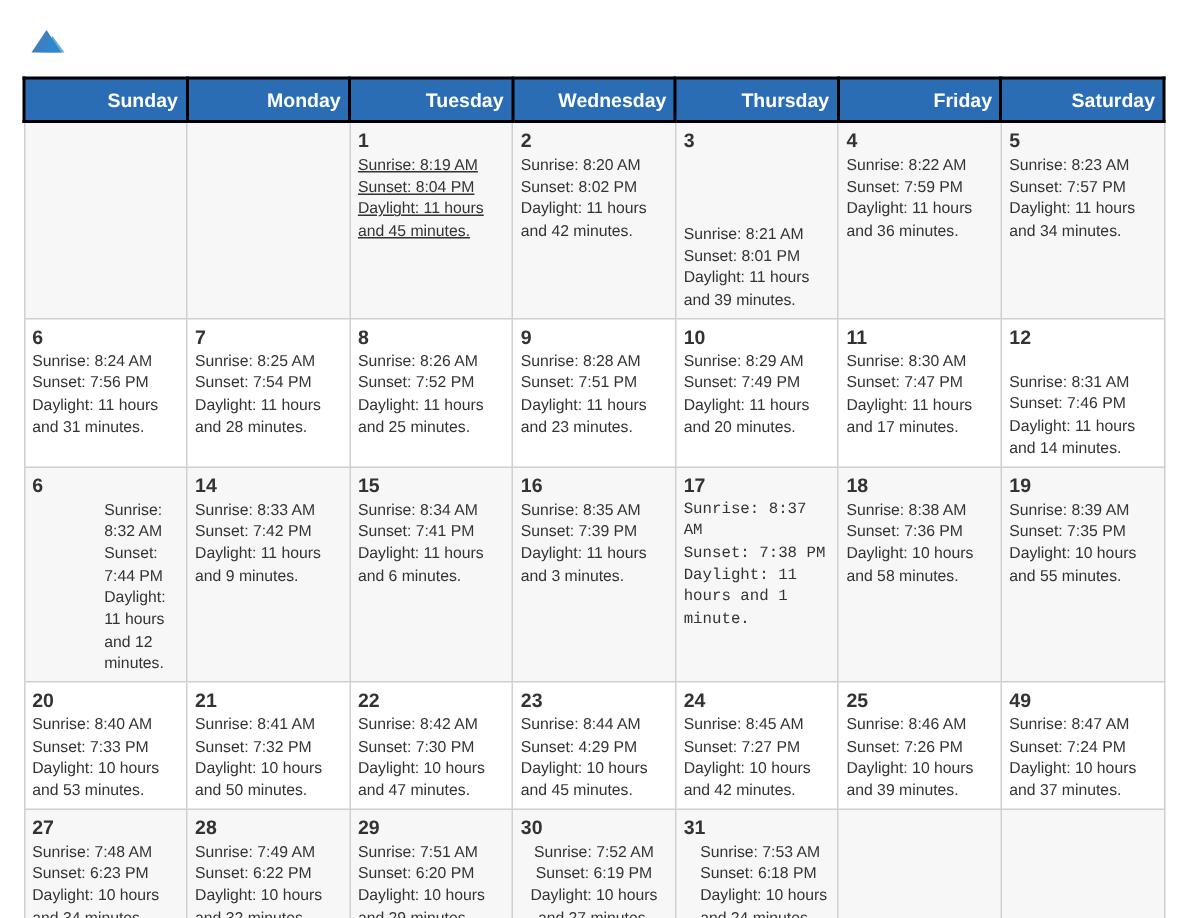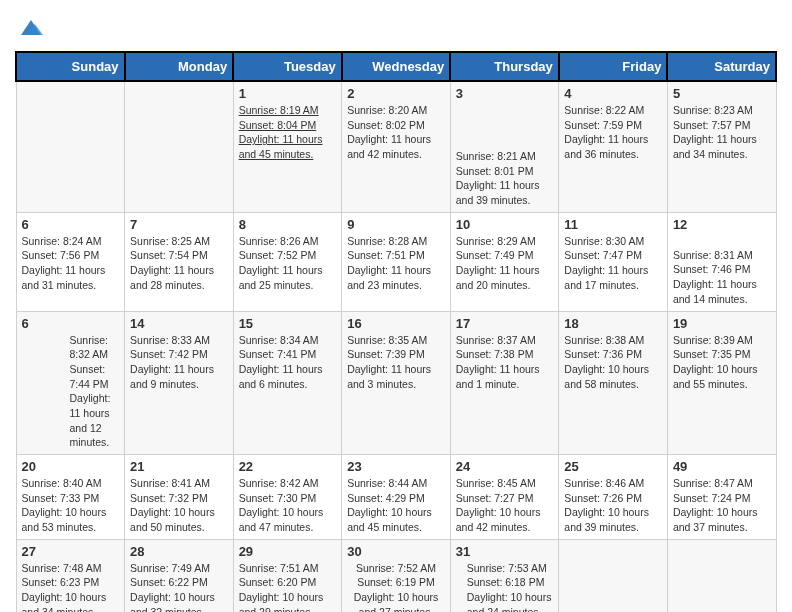--- a/index.html
+++ b/index.html
@@ -230,21 +230,21 @@
 Daylight: 11 hours and 6 minutes.</div>
           </td>
           <td>
             <span class="day-number">16</span>
             <div class="cell-content" style="white-space: pre-line;">Sunrise: 8:35 AM
 Sunset: 7:39 PM
 Daylight: 11 hours and 3 minutes.</div>
           </td>
           <td>
             <span class="day-number">17</span>
-            <div class="cell-content" style="white-space: pre-line;">Sunrise: 8:37 AM
+            <div class="cell-content" style="white-space: pre-line; font-family: Liberation Mono, monospace;">Sunrise: 8:37 AM
 Sunset: 7:38 PM
 Daylight: 11 hours and 1 minute.</div>
           </td>
           <td>
             <span class="day-number">18</span>
             <div class="cell-content" style="white-space: pre-line;">Sunrise: 8:38 AM
 Sunset: 7:36 PM
 Daylight: 10 hours and 58 minutes.</div>
           </td>
           <td>

